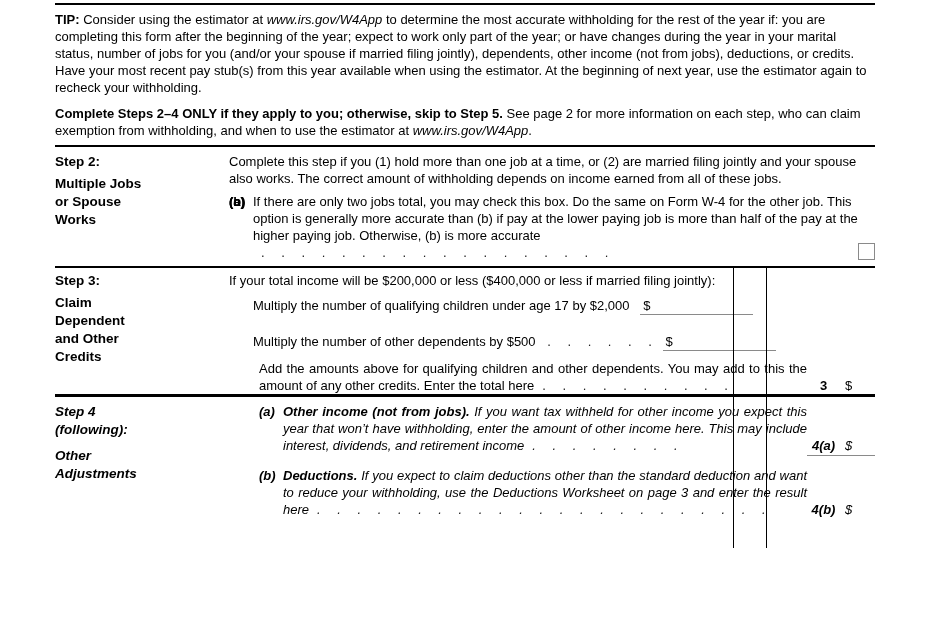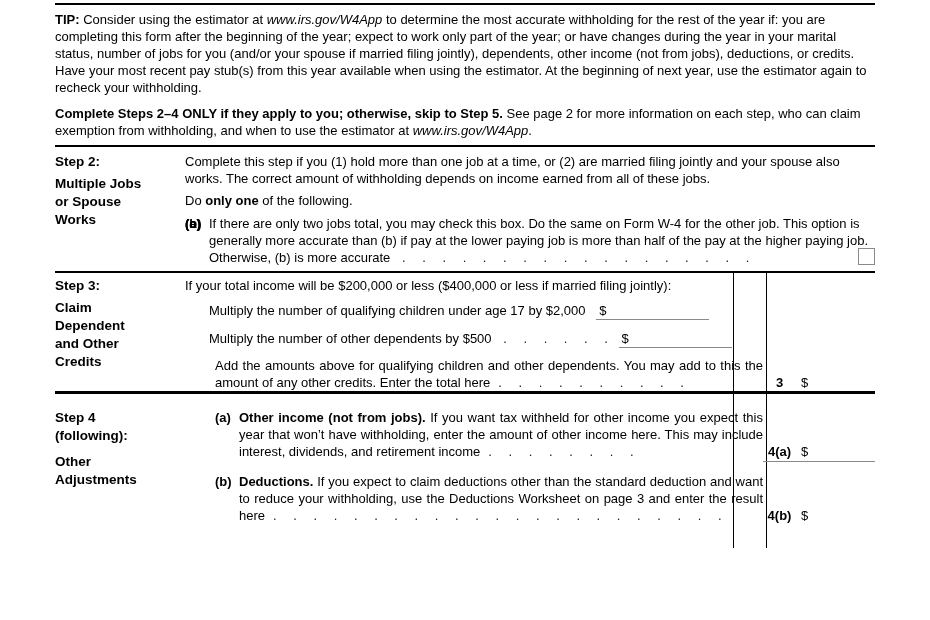--- a/index.html
+++ b/index.html
@@ -7,39 +7,39 @@
     width:930px;height:620px;overflow:hidden;background:#ffffff;
     font-family:"Liberation Sans",sans-serif;font-size:13px;line-height:17px;color:#000;
   }
   .page{box-sizing:border-box;width:930px;height:548px;padding:0 55px;display:flex;flex-direction:column;}
   .b{font-weight:bold;}
   .i{font-style:italic;}
   .rule-top{margin-top:3px;border-top:2.5px solid #000;height:0;}
   .tip{margin-top:6px;}
   .intro{margin-top:9px;}
   
-  .section{display:flex;position:relative;}
+  .section{display:flex;position:relative;gap:44px;}
   .step2{margin-top:6px;border-top:2px solid #000;padding-top:6px;}
   .label-col{width:130px;flex:none;}
   .label-inner{width:95px;font-weight:bold;font-size:13.5px;line-height:18px;}
   .label-title{margin-top:4px;}
   .label-title2{margin-top:8px;}
   .body-col{flex:1;min-width:0;}
   .item{position:relative;padding-left:24px;margin-top:6px;}
   .item .marker{position:absolute;left:0;top:0;font-weight:bold;}
   .p-mt5{margin-top:5px;}
   .between{margin-top:9px;}
   .step3{margin-top:5px;border-top:2.5px solid #000;padding-top:4px;}
-  .step4{border-top:3px solid #000;padding-top:15px;flex:1;}
+  .step4{border-top:3px solid #000;padding-top:6px;flex:1;font-style:italic;}
   .vline{position:absolute;top:0;bottom:0;width:1px;background:#000;}
   .v1{left:678px;}
   .v2{left:711px;}
   .indent{margin-left:24px;}
   .mline1{margin-top:8px;}
-  .mline2{margin-top:10px;}
+  .mline2{margin-top:18px;}
   .mtotal{margin-top:9px;}
   .dollar-field{display:inline-block;width:113px;border-bottom:1px solid #8a8a8a;margin-left:7px;padding-left:3px;box-sizing:border-box;}
   .leader{word-spacing:13px;margin-left:8px;white-space:nowrap;color:#222;}
   .num-row{display:flex;align-items:flex-end;position:relative;margin-left:30px;}
   .num-text{width:548px;flex:none;text-align:justify;box-sizing:border-box;}
   .num-cell{width:33px;flex:none;text-align:center;font-weight:bold;}
   .cur-cell{flex:1;padding-left:5px;}
   .gray-under{position:absolute;left:548px;right:0;bottom:-2px;height:1px;background:#8a8a8a;}
   .s4row .num-text{padding-left:24px;position:relative;}
   .s4row .marker{position:absolute;left:0;top:0;font-weight:bold;}
@@ -60,21 +60,20 @@
 
   <div class="section step2">
     <div class="label-col">
       <div class="label-inner">
         <div>Step 2:</div>
         <div class="label-title">Multiple Jobs or Spouse Works</div>
       </div>
     </div>
     <div class="body-col">
       <div><span>Complete this step if you (1) hold more than one job at a time, or (2) are married filing jointly and your spouse also works. The correct amount of withholding depends on income earned from all of these jobs.</span></div>
-      <div class="p-mt5"><span>Do </span><span class="b">only one</span><span> of the following.</span></div>
 
       <div class="item">
         <span class="marker">(a)</span>
       </div>
 
       <div class="item">
         <span class="marker">(b)</span>
       </div>
 
       <div class="item cbline">

